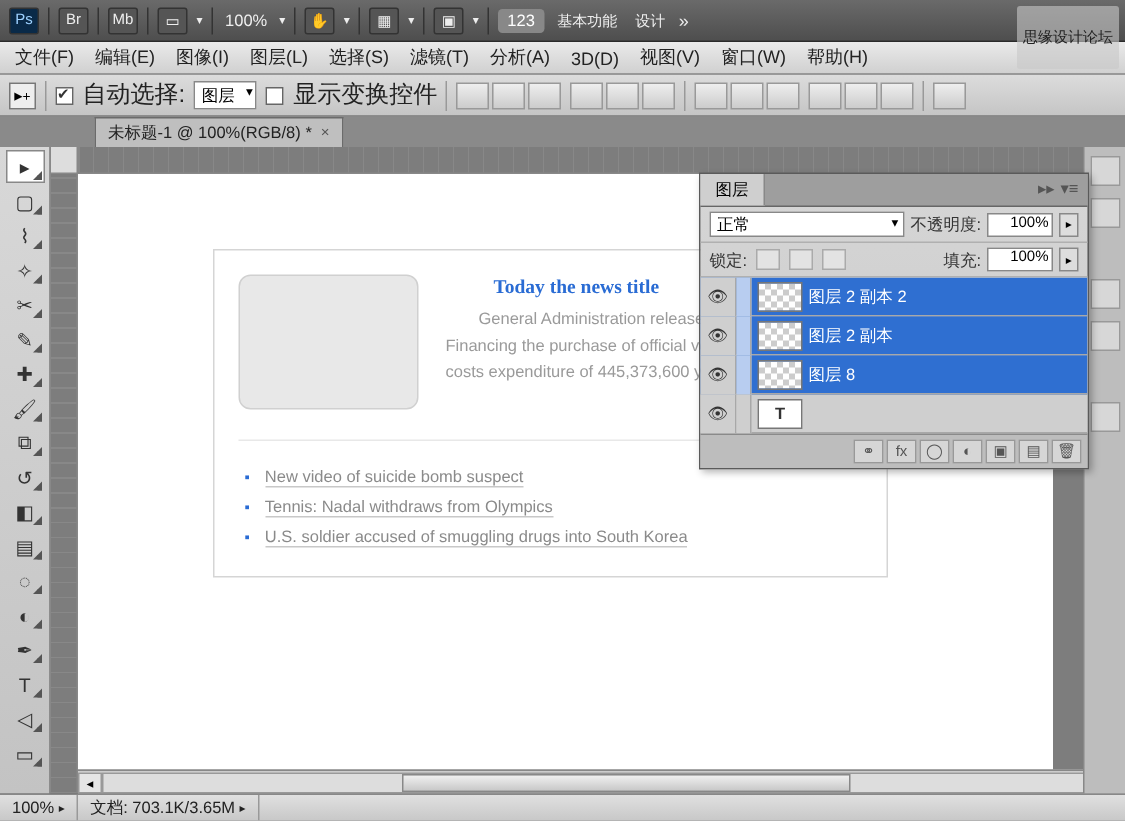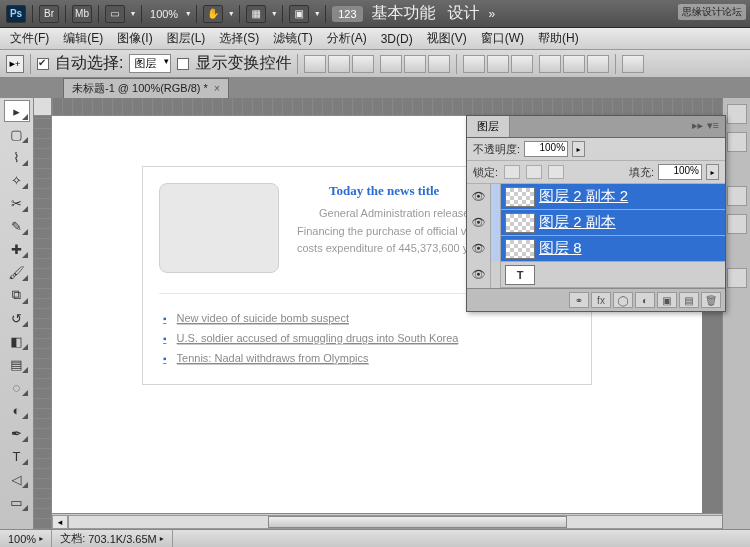--- a/index.html
+++ b/index.html
@@ -1,29 +1,29 @@
 <!DOCTYPE html>
 <html><head>
 <meta charset="utf-8">
 <style>
 * { margin:0; padding:0; box-sizing:border-box; font-family:"Microsoft YaHei",Arial,sans-serif; }
 body { width:750px; height:547px; background:#5c5c5c; overflow:hidden; font-size:11px; color:#000; position:relative; }
 
 
 .appbar { height:28px; background:linear-gradient(#6a6a6a,#4e4e4e); display:flex; align-items:center; padding:0 6px; gap:6px; border-bottom:1px solid #2a2a2a; }
 .appbar .ico { width:20px; height:18px; background:#555; border:1px solid #333; border-radius:2px; display:flex; align-items:center; justify-content:center; font-size:10px; color:#eee; }
-.appbar .ps { background:#0a2a48; color:#9dd1ff; font-weight:bold; }
+.appbar .ps { background:#0a2a48; color:#9dd1ff; font-weight:normal; }
 .appbar .sep { width:1px; height:18px; background:#333; }
 .appbar .zoom { color:#eee; font-size:11px; padding:0 2px; }
 .appbar .drop { color:#eee; font-size:8px; }
 .appbar .chip { background:#888; color:#fff; padding:2px 6px; border-radius:3px; font-size:11px; }
-.appbar .txt { color:#eee; font-size:16px; padding:0 3px; }
+.appbar .txt { color:#eee; font-size:10px; padding:0 3px; }
 .appbar .more { color:#eee; font-size:12px; }
 .watermark { position:absolute; top:4px; right:4px; display:flex; gap:4px; z-index:50;}
-.watermark span { background:rgba(200,200,200,.6); color:#222; font-size:10px; padding:1px 4px; border-radius:2px;}
+.watermark span { background:rgba(200,200,200,.6); color:#222; font-size:10px; padding:14px 4px; border-radius:2px;}
 
 
 .menubar { height:22px; background:linear-gradient(#eaeaea,#d0d0d0); display:flex; align-items:center; padding:0 4px; gap:2px; border-bottom:1px solid #999; }
 .menubar span { padding:2px 6px; font-size:12px; color:#222; cursor:default; }
 
 
 .optbar { height:28px; background:linear-gradient(#dcdcdc,#c5c5c5); display:flex; align-items:center; padding:0 6px; gap:6px; border-bottom:1px solid #888; }
 .optbar .tico { width:18px; height:18px; border:1px solid #777; background:#eee; display:flex; align-items:center; justify-content:center; }
 .optbar .chk { width:12px; height:12px; border:1px solid #666; background:#fff; display:inline-block; position:relative;}
 .optbar .chk.on::after{content:"✔"; position:absolute; top:-2px; left:0; font-size:10px; color:#333;}
@@ -58,21 +58,21 @@
 
 .mock { position:absolute; top:50px; left:90px; width:450px; border:1px solid #d5d5d5; background:#fff; }
 .mock .hdr { background:linear-gradient(#f5f5f5,#e6e6e6); padding:10px 16px; font-weight:bold; font-family:Verdana; font-size:13px; color:#444; border-bottom:1px solid #ddd;}
 .mock .body { padding:16px; }
 .mock .row1 { display:flex; gap:18px; }
 .mock .thumb { width:120px; height:90px; background:#e8e8e8; border:1px solid #d0d0d0; border-radius:8px;}
 .mock .newscol { flex:1; }
 .mock .title { color:#2a6cd4; font-weight:bold; font-size:13px; font-family:Verdana; margin-bottom:6px;margin-left:32px;}
 .mock .para { color:#9a9a9a; font-size:11px; line-height:1.6; text-indent:2em;}
 .mock ul { list-style:none; margin-top:20px; border-top:1px solid #e8e8e8; padding-top:14px;}
-.mock li { color:#8a8a8a; font-size:11px; padding:4px 0;text-decoration:underline; }
+.mock li { color:#8a8a8a; font-size:11px; padding:4px 0; }
 .mock li::before{content:"▪"; color:#2a6cd4; margin:0 10px 0 4px; font-size:10px;}
 .mock li span{ border-bottom:1px solid #c8c8c8;}
 
 
 .dock { position:absolute; top:98px; right:0; width:28px; bottom:18px; background:#bdbdbd; border-left:1px solid #888; display:flex; flex-direction:column; align-items:center; gap:8px; padding-top:6px;}
 .dock .d { width:20px; height:20px; background:#d7d7d7; border:1px solid #999;}
 .dock .gap{height:18px;}
 
 
 .panel { position:absolute; top:115px; left:466px; width:260px; background:linear-gradient(#d6d6d6,#cacaca); border:1px solid #5a5a5a; box-shadow:2px 2px 5px rgba(0,0,0,.3); z-index:40; font-size:11px;}
@@ -87,21 +87,21 @@
 .panel .pval { width:44px; background:#fff; border:1px solid #888; height:16px; text-align:right; padding-right:2px; font-size:10px;}
 .panel .parrow{ width:13px;height:16px;border:1px solid #888;background:#ddd;display:flex;align-items:center;justify-content:center;font-size:8px;}
 .panel .picn{width:16px;height:14px;border:1px solid #aaa;background:#e3e3e3;margin-left:2px;}
 .panel .layers { max-height:140px; overflow:hidden; background:#cfcfcf;}
 .panel .layer { display:flex; align-items:center; height:26px; border-bottom:1px solid #a8a8a8;}
 .panel .layer.sel { background:#2f6fd1; color:#fff;}
 .panel .eye { width:24px; height:26px; display:flex; align-items:center; justify-content:center; border-right:1px solid #a8a8a8; background:#cfcfcf; color:#333;}
 .panel .link { width:10px; height:26px; border-right:1px solid #a8a8a8; background:#b8cdf0;}
 .panel .layer:not(.sel) .link{background:#cfcfcf;}
 .panel .lthumb { width:30px; height:20px; margin:0 4px; background-image:repeating-conic-gradient(#ccc 0 25%,#fff 0 50%); background-size:8px 8px; border:1px solid #777;}
-.panel .lname { font-size:15px;text-decoration:underline; }
+.panel .lname { font-size:11px; }
 .panel .layer:not(.sel) .lname{color:#222;}
 .panel .layer.t .lthumb{background:#fff;display:flex;align-items:center;justify-content:center;color:#333;font-weight:bold;}
 .panel .footer { display:flex; justify-content:flex-end; gap:2px; padding:3px 4px; background:#bdbdbd; border-top:1px solid #8a8a8a;}
 .panel .footer .fb{ width:20px;height:16px; border:1px solid #999; background:#d6d6d6; display:flex;align-items:center;justify-content:center; font-size:10px; color:#555;}
 
 
 .status { position:absolute; left:0; right:0; bottom:0; height:18px; background:linear-gradient(#e0e0e0,#c8c8c8); border-top:1px solid #888; display:flex; align-items:center; font-size:11px; color:#222; }
 .status .cell { padding:0 8px; border-right:1px solid #999; height:100%; display:flex; align-items:center; gap:3px;}
 .status .arr{font-size:8px;}
 </style>
@@ -226,22 +226,22 @@
         <div class="body">
           <div class="row1">
             <div class="thumb"></div>
             <div class="newscol">
               <div class="title">Today the news title</div>
               <div class="para">General Administration released the 2011 "Three Financing the purchase of official vehicles and running costs expenditure of 445,373,600 yuan,</div>
             </div>
           </div>
           <ul>
             <li><span>New video of suicide bomb suspect</span></li>
+            <li><span>Tennis: Nadal withdraws from Olympics</span></li>
             <li><span>U.S. soldier accused of smuggling drugs into South Korea</span></li>
-            <li><span>Tennis: Nadal withdraws from Olympics</span></li>
           </ul>
         </div>
       </div>
     </div>
     <div class="scroll-h">
       <div class="btn">◂</div>
       <div class="track">
           <div class="thumb"></div>
         </div>
       <div class="btn">▸</div>
@@ -261,20 +261,21 @@
 
 <div class="panel">
   <div class="tabbar">
     <div class="ptab">图层</div>
     <div class="pmenu">
       <span>▸▸</span>
       <span>▾≡</span>
     </div>
   </div>
   <div class="prow">
+    <div class="pselect"><span>正常</span></div>
     <span class="plabel">不透明度:</span>
     <div class="pval">100%</div>
     <div class="parrow">▸</div>
   </div>
   <div class="prow">
     <span class="plabel">锁定:</span>
     <div class="picn"></div>
     <div class="picn"></div>
     <div class="picn"></div>
     <div style="flex:1"></div>

